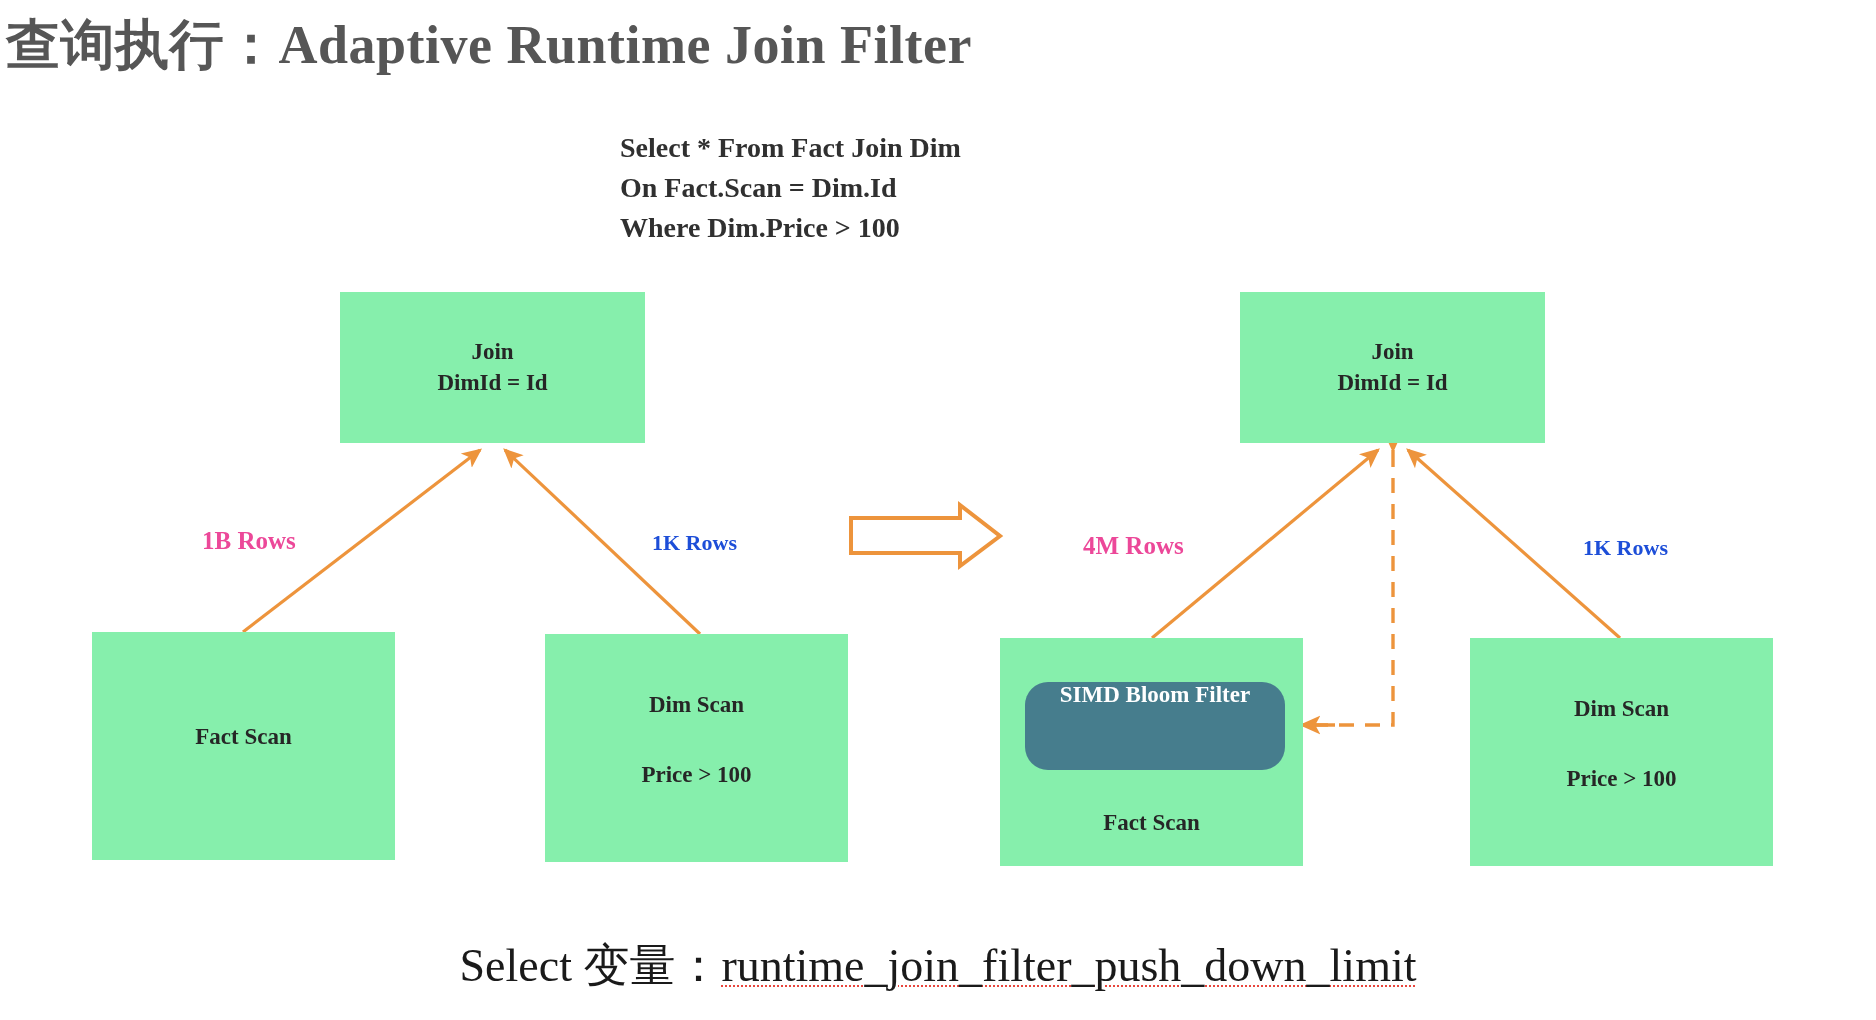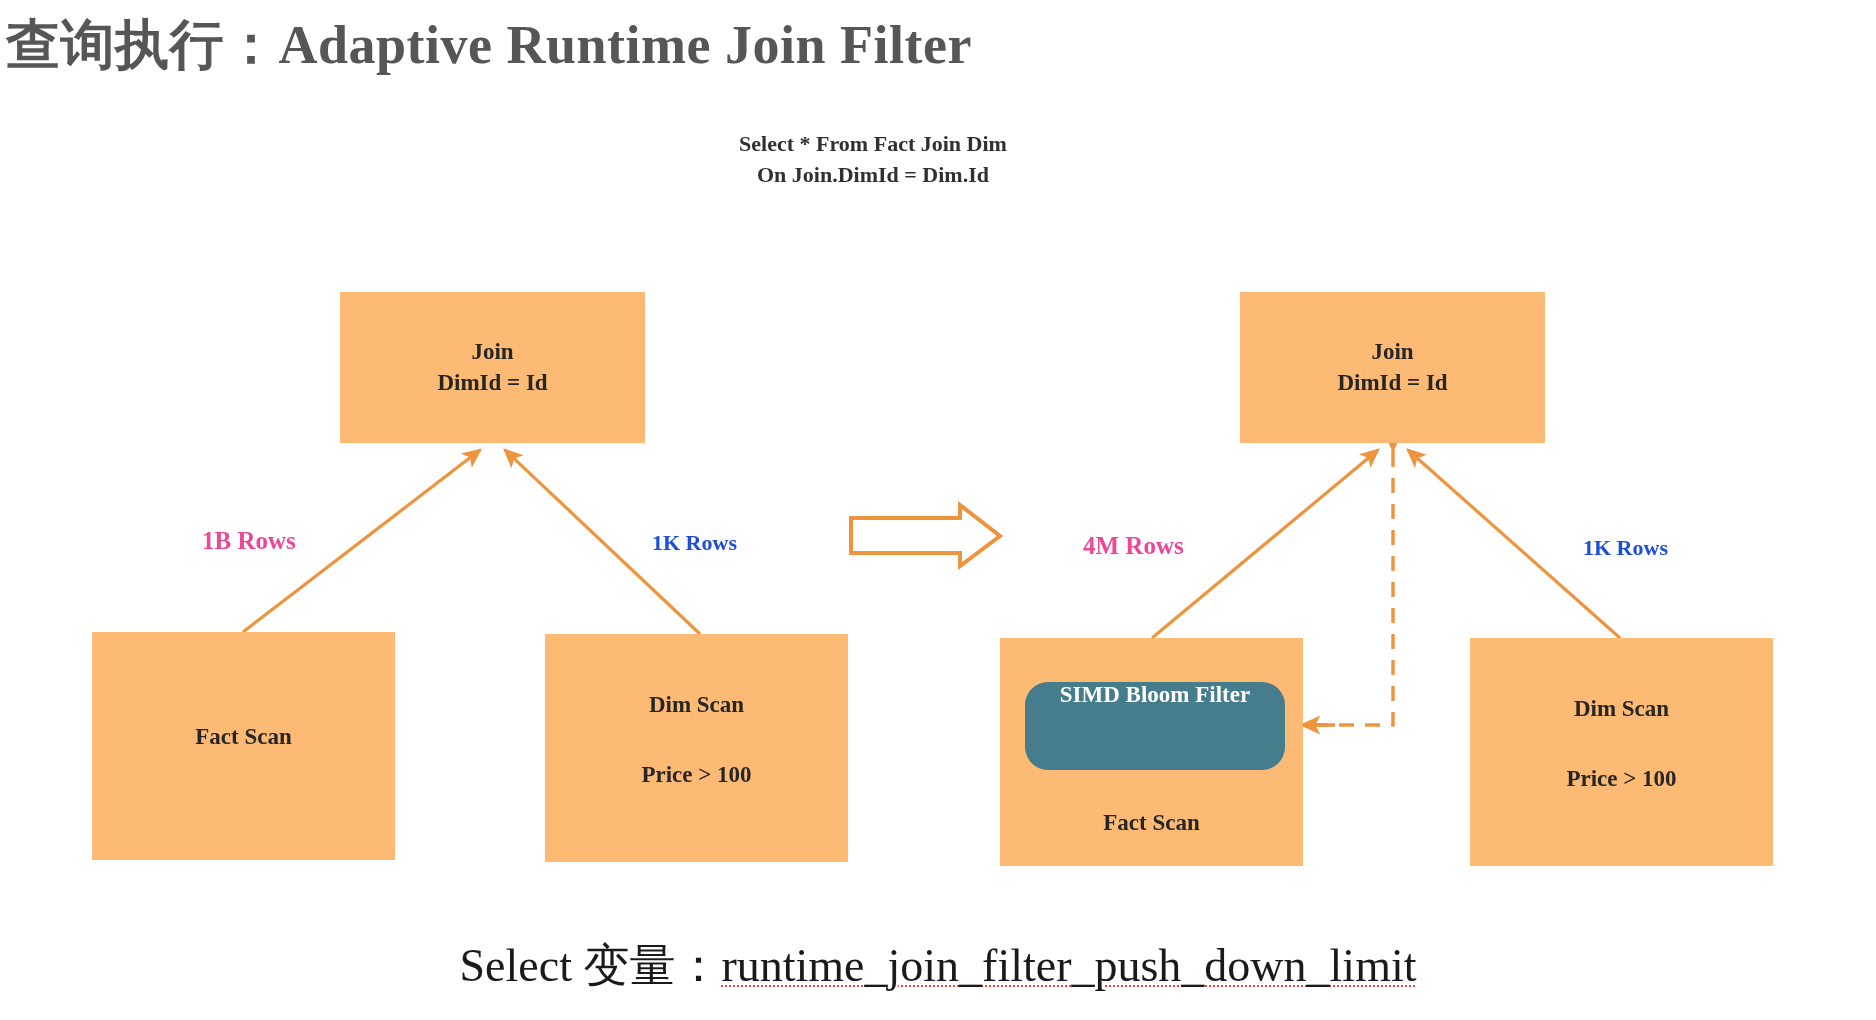--- a/index.html
+++ b/index.html
@@ -32,35 +32,35 @@
     font-weight: bold;
     color: #565656;
     letter-spacing: 0.5px;
     white-space: nowrap;
     line-height: 1.15;
   }
 
   
   .sql-block {
     position: absolute;
-    left: 583px;
+    left: 620px;
     top: 128px;
     width: 580px;
-    text-align: center;
-    font-size: 22px;
+    text-align: left;
+    font-size: 28px;
     font-weight: bold;
     color: #303030;
     line-height: 1.42;
   }
   .sql-line { display: block; white-space: nowrap; }
 
   
   .node {
     position: absolute;
-    background: #fdba74;
+    background: #86efac;
     box-sizing: border-box;
     text-align: center;
     font-weight: bold;
     color: #262626;
   }
   .node-text {
     display: block;
     white-space: nowrap;
     font-size: 23px;
     font-weight: bold;
@@ -171,21 +171,22 @@
 </style>
 </head>
 <body>
 
 <div id="slide">
 
   <div class="slide-title">查询执行：Adaptive Runtime Join Filter</div>
 
   <div class="sql-block">
     <span class="sql-line">Select * From Fact Join Dim</span>
-    <span class="sql-line">On Join.DimId = Dim.Id</span>
+    <span class="sql-line">On Fact.Scan = Dim.Id</span>
+    <span class="sql-line">Where Dim.Price &gt; 100</span>
   </div>
 
   <svg id="arrow-layer" viewBox="0 0 1876 1020" width="1876" height="1020" xmlns="http://www.w3.org/2000/svg">
     <defs>
       <marker id="arrowhead-orange" markerWidth="7" markerHeight="7" refX="5.4" refY="3.1" orient="auto" markerUnits="strokeWidth">
         <path d="M0,0.3 L6.2,3.1 L0,5.9 L1.5,3.1 Z" fill="#ed943c"></path>
       </marker>
       <marker id="arrowhead-orange-dash" markerWidth="7" markerHeight="7" refX="5.4" refY="3.1" orient="auto" markerUnits="strokeWidth">
         <path d="M0,0.3 L6.2,3.1 L0,5.9 L1.5,3.1 Z" fill="#ed943c"></path>
       </marker>

